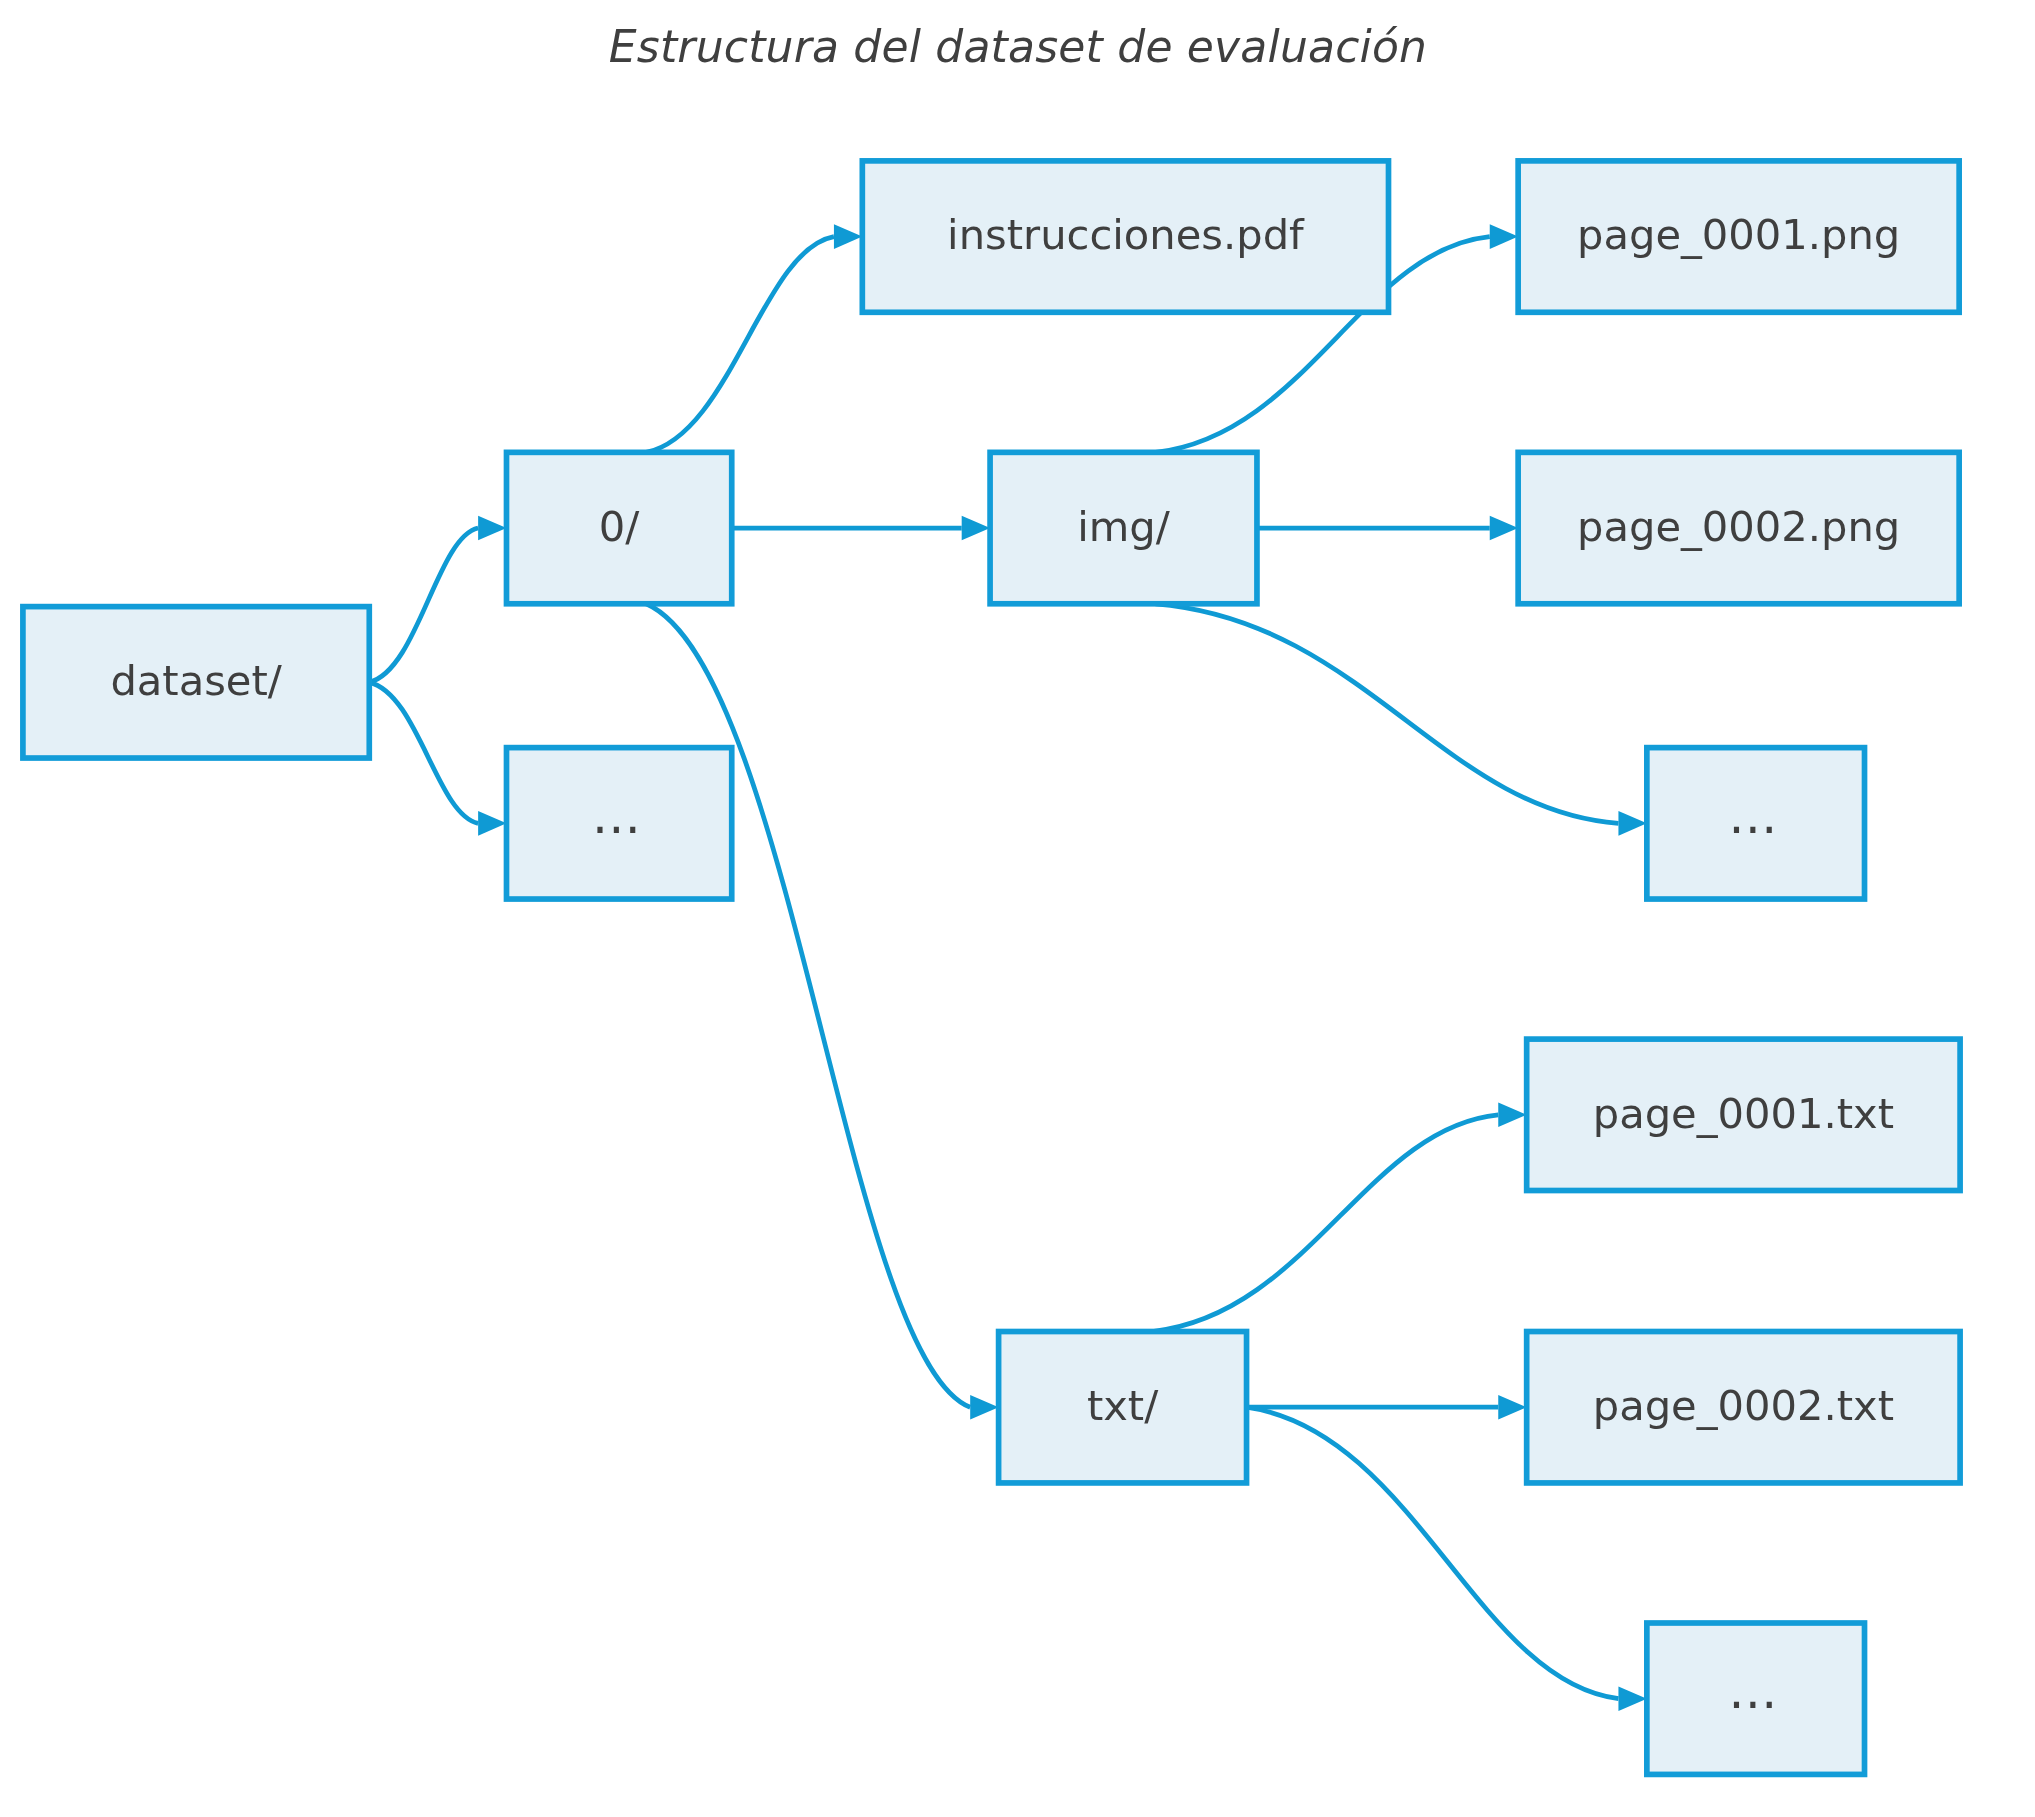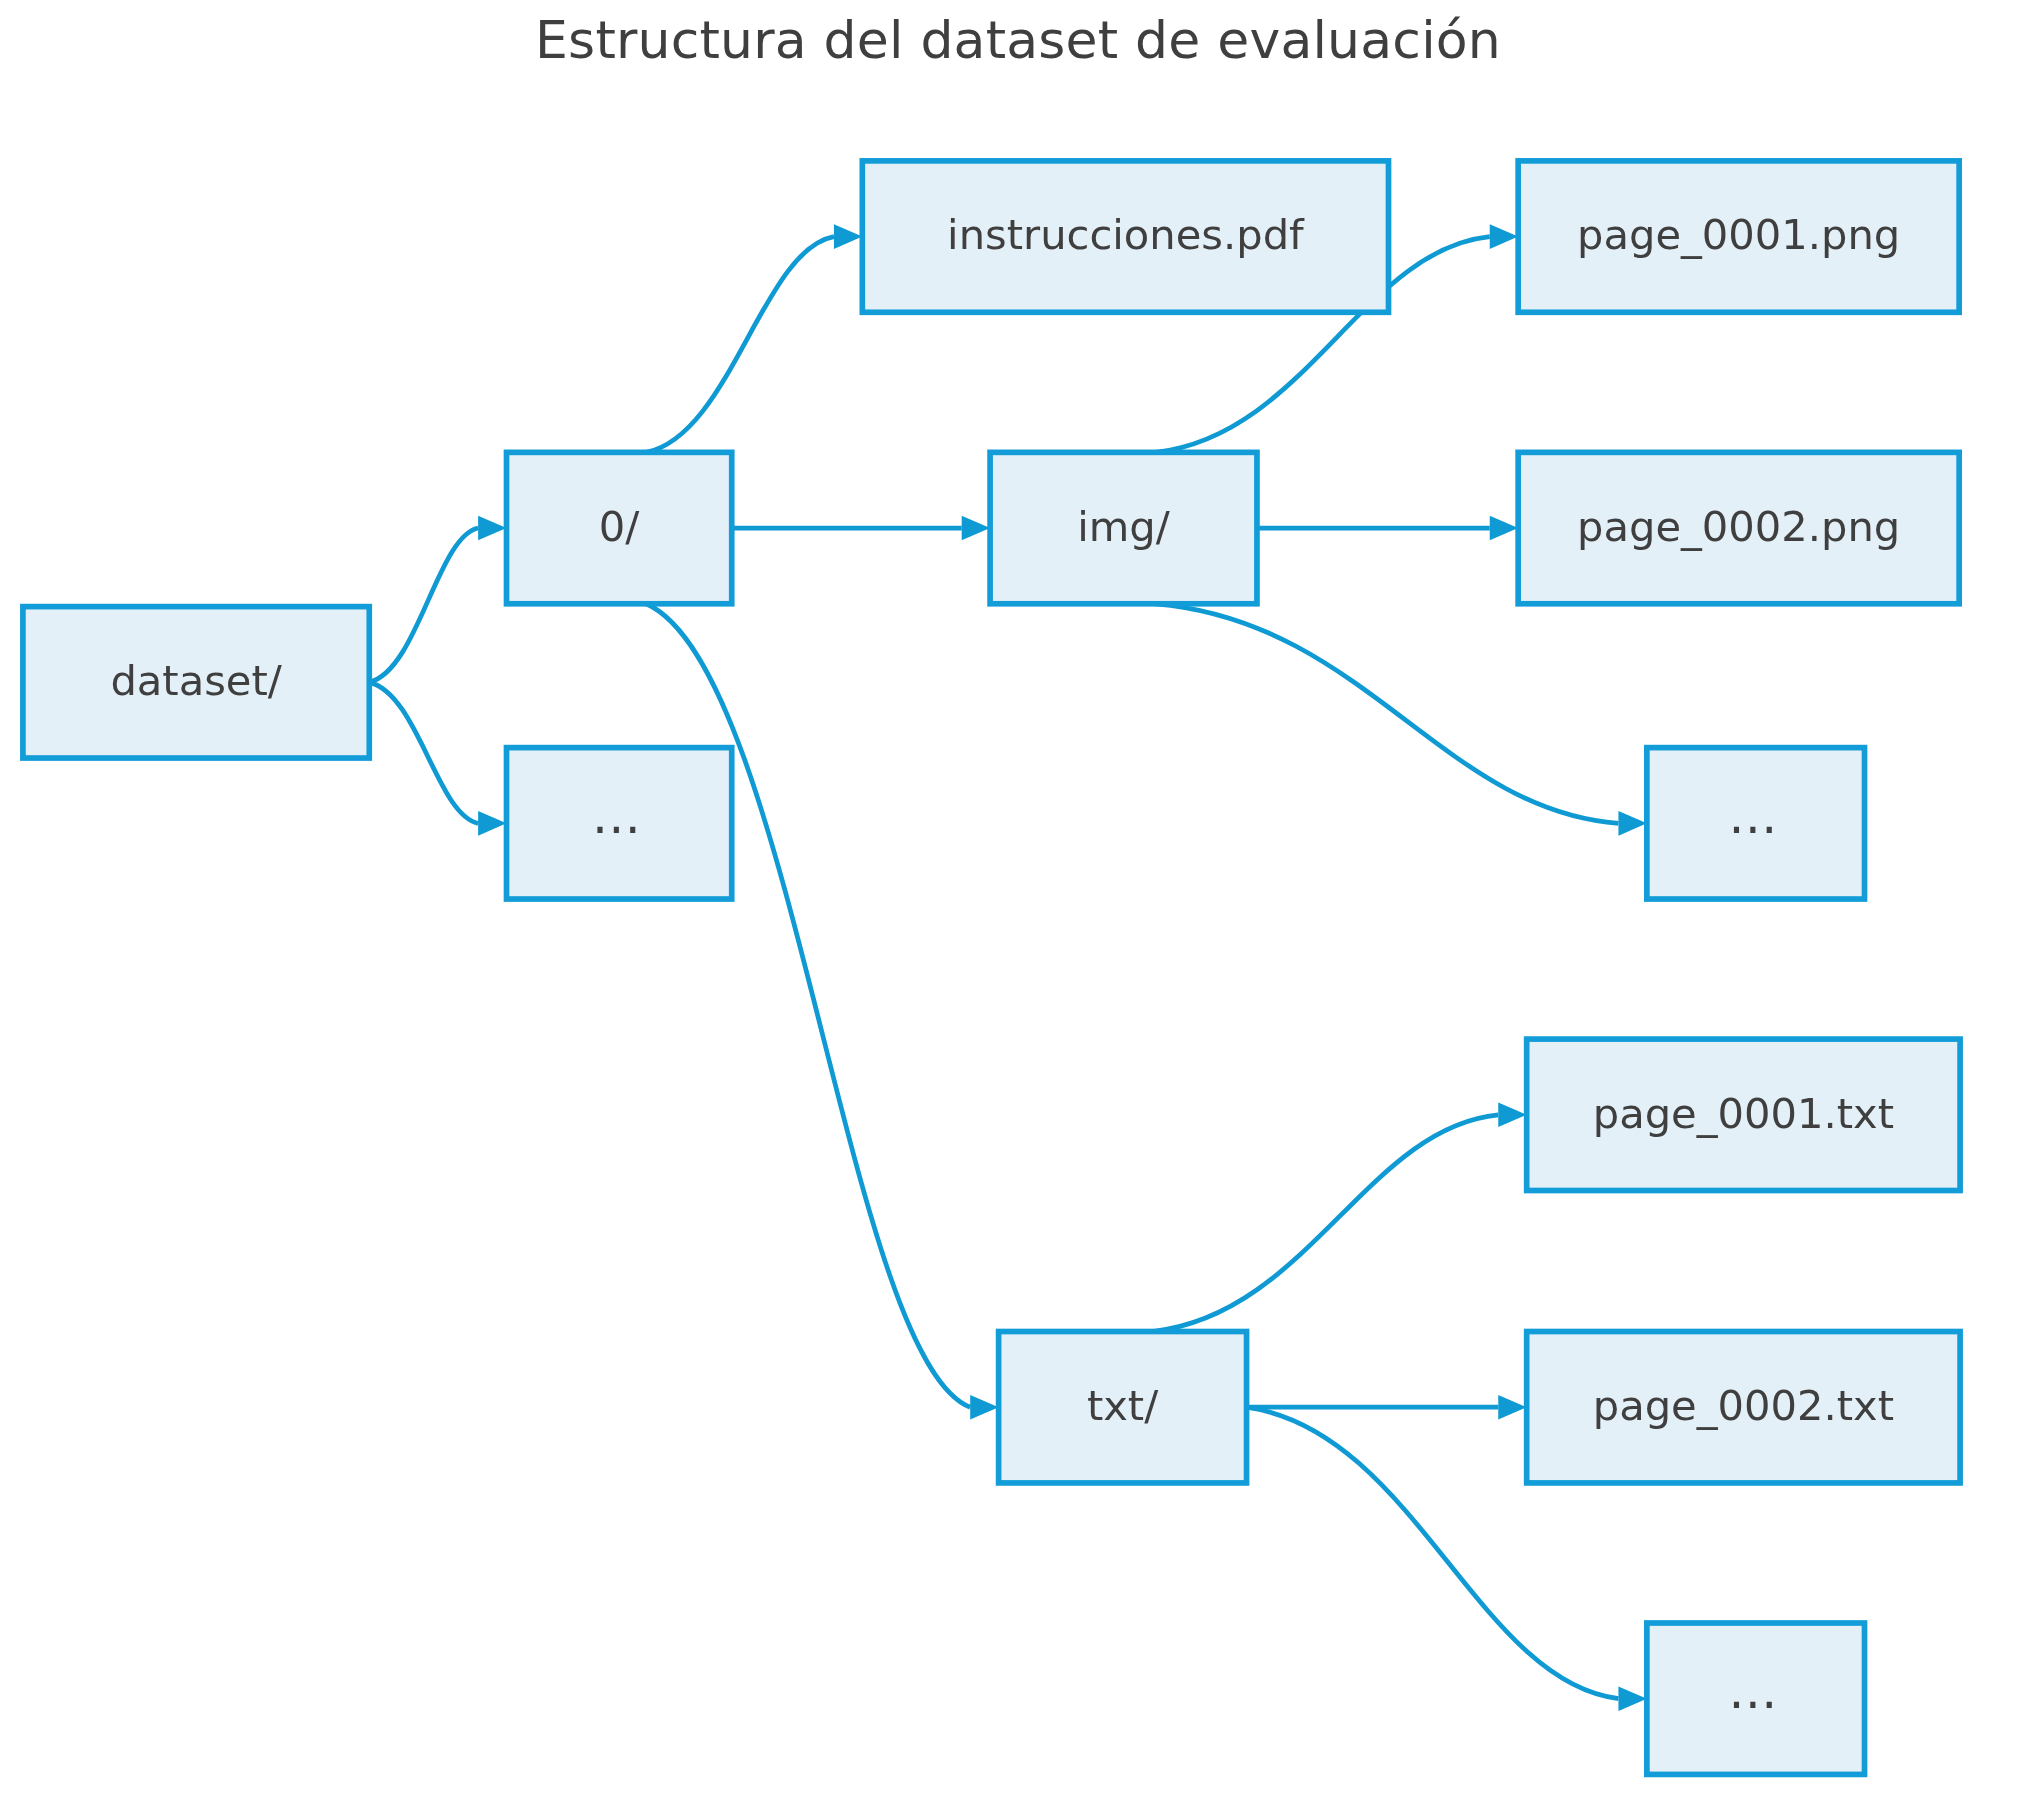--- a/index.html
+++ b/index.html
@@ -15,27 +15,28 @@
   }
   #diagram-root {
     position: relative;
     width: 2036px;
     height: 1817px;
     background: #ffffff;
   }
   .diagram-title {
     position: absolute;
     left: 0;
-    top: 10px;
+    top: 21px;
     width: 2036px;
     text-align: center;
-    font-size: 52px;
+    font-size: 44px;
     color: #3f3f3f;
     font-family: "DejaVu Sans", sans-serif;
     letter-spacing: 0.2px;
+    font-style: italic;
   }
   svg.canvas {
     position: absolute;
     left: 0;
     top: 0;
     width: 2036px;
     height: 1817px;
     display: block;
   }
   .node-rect {

